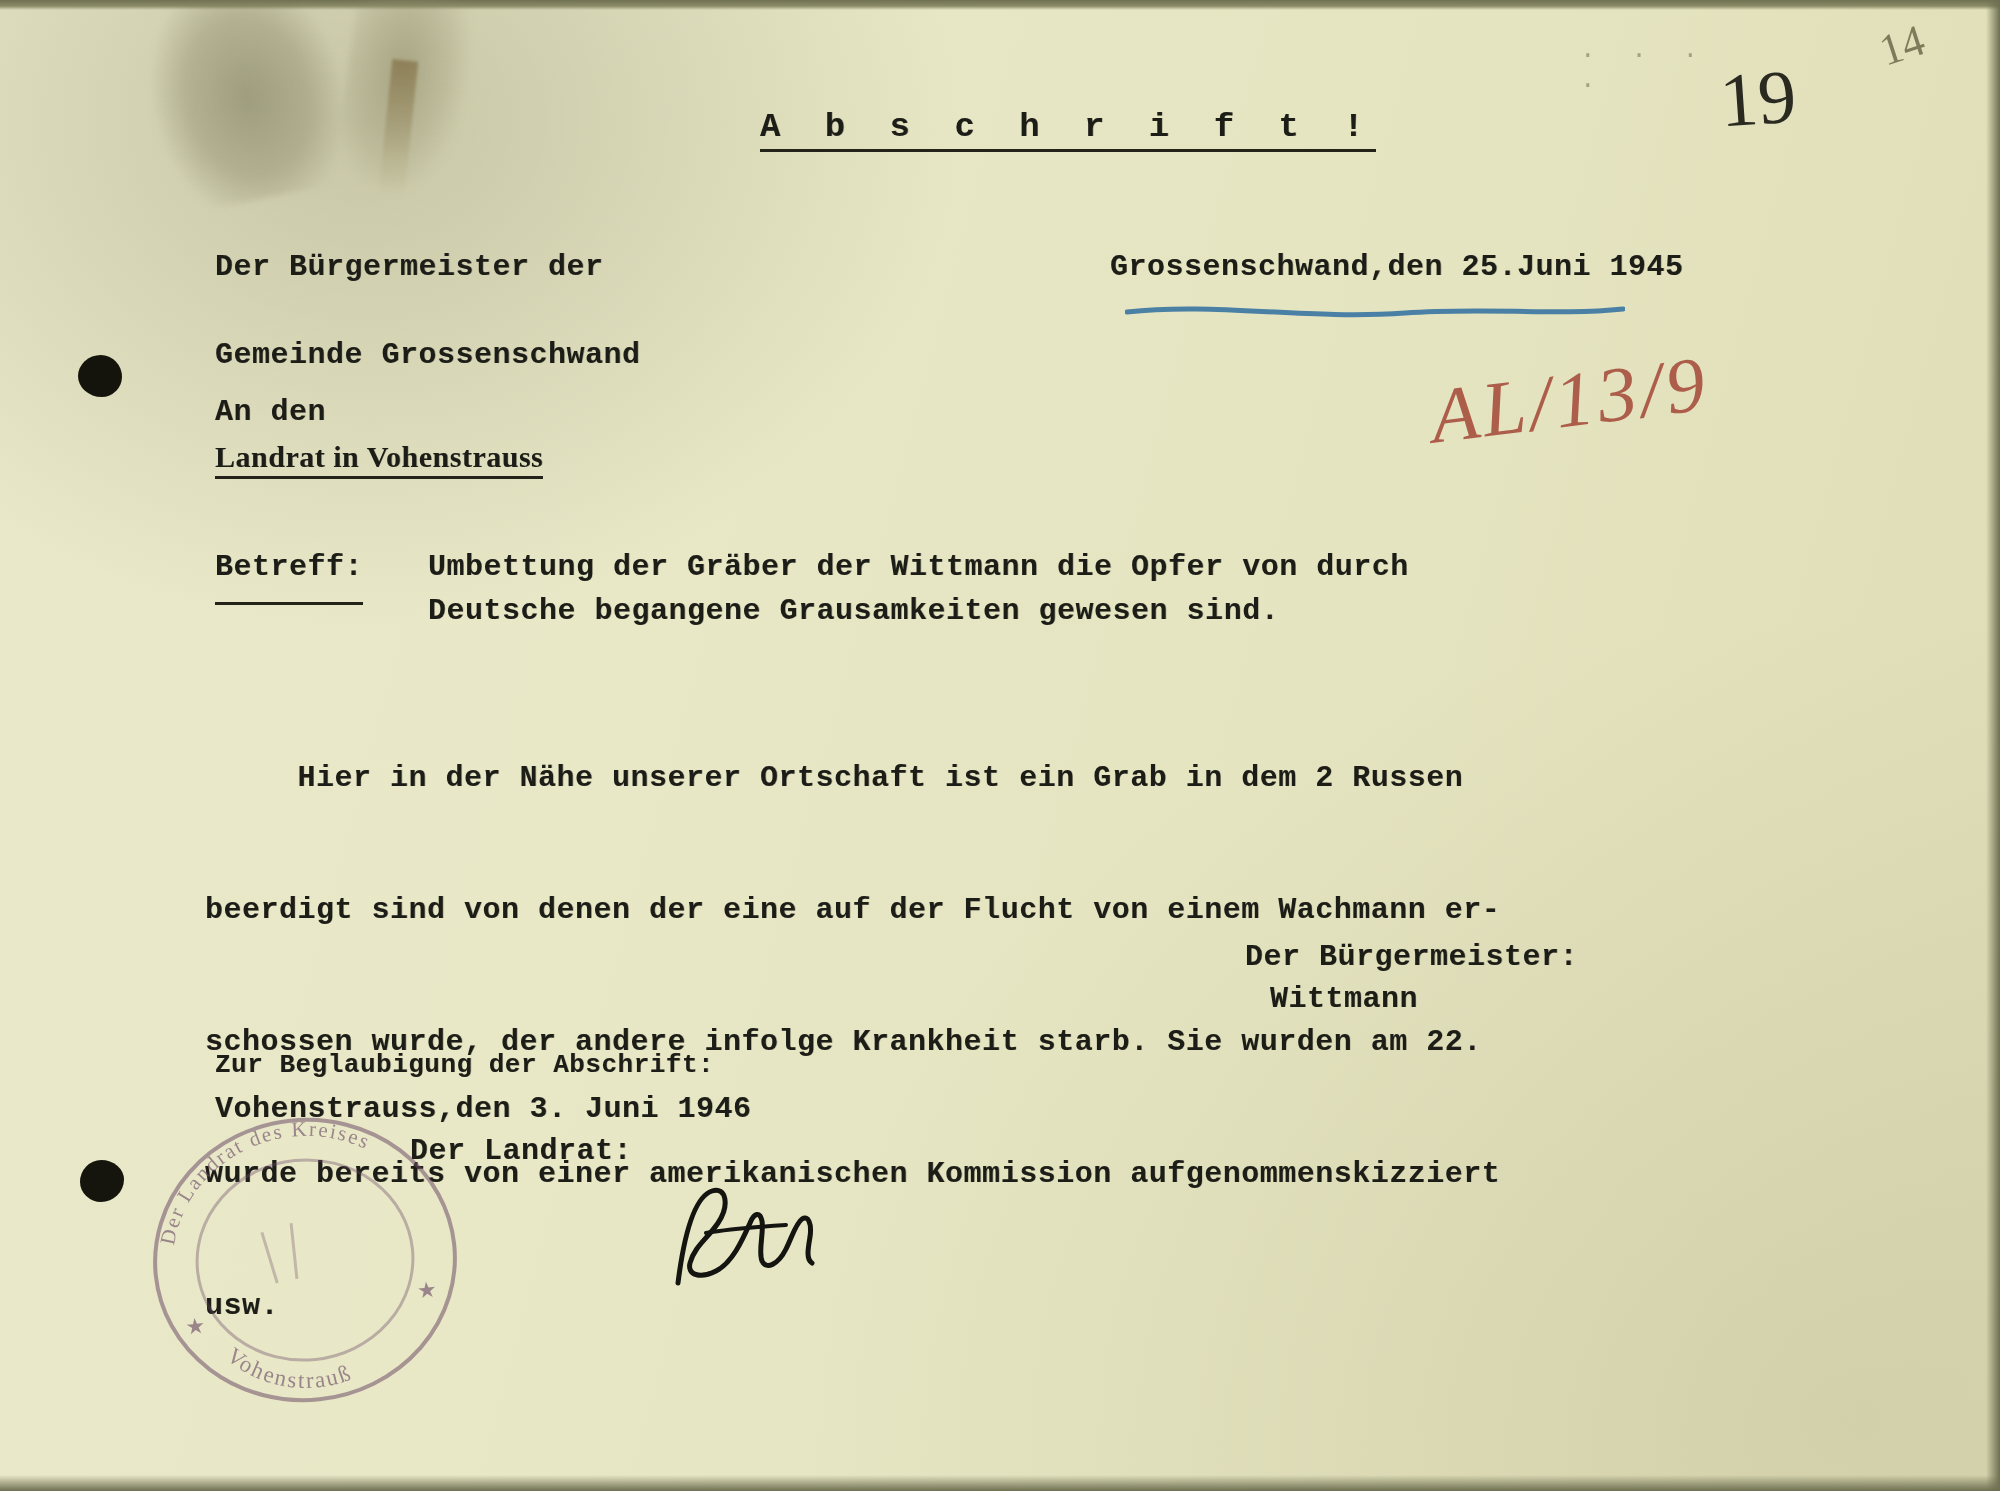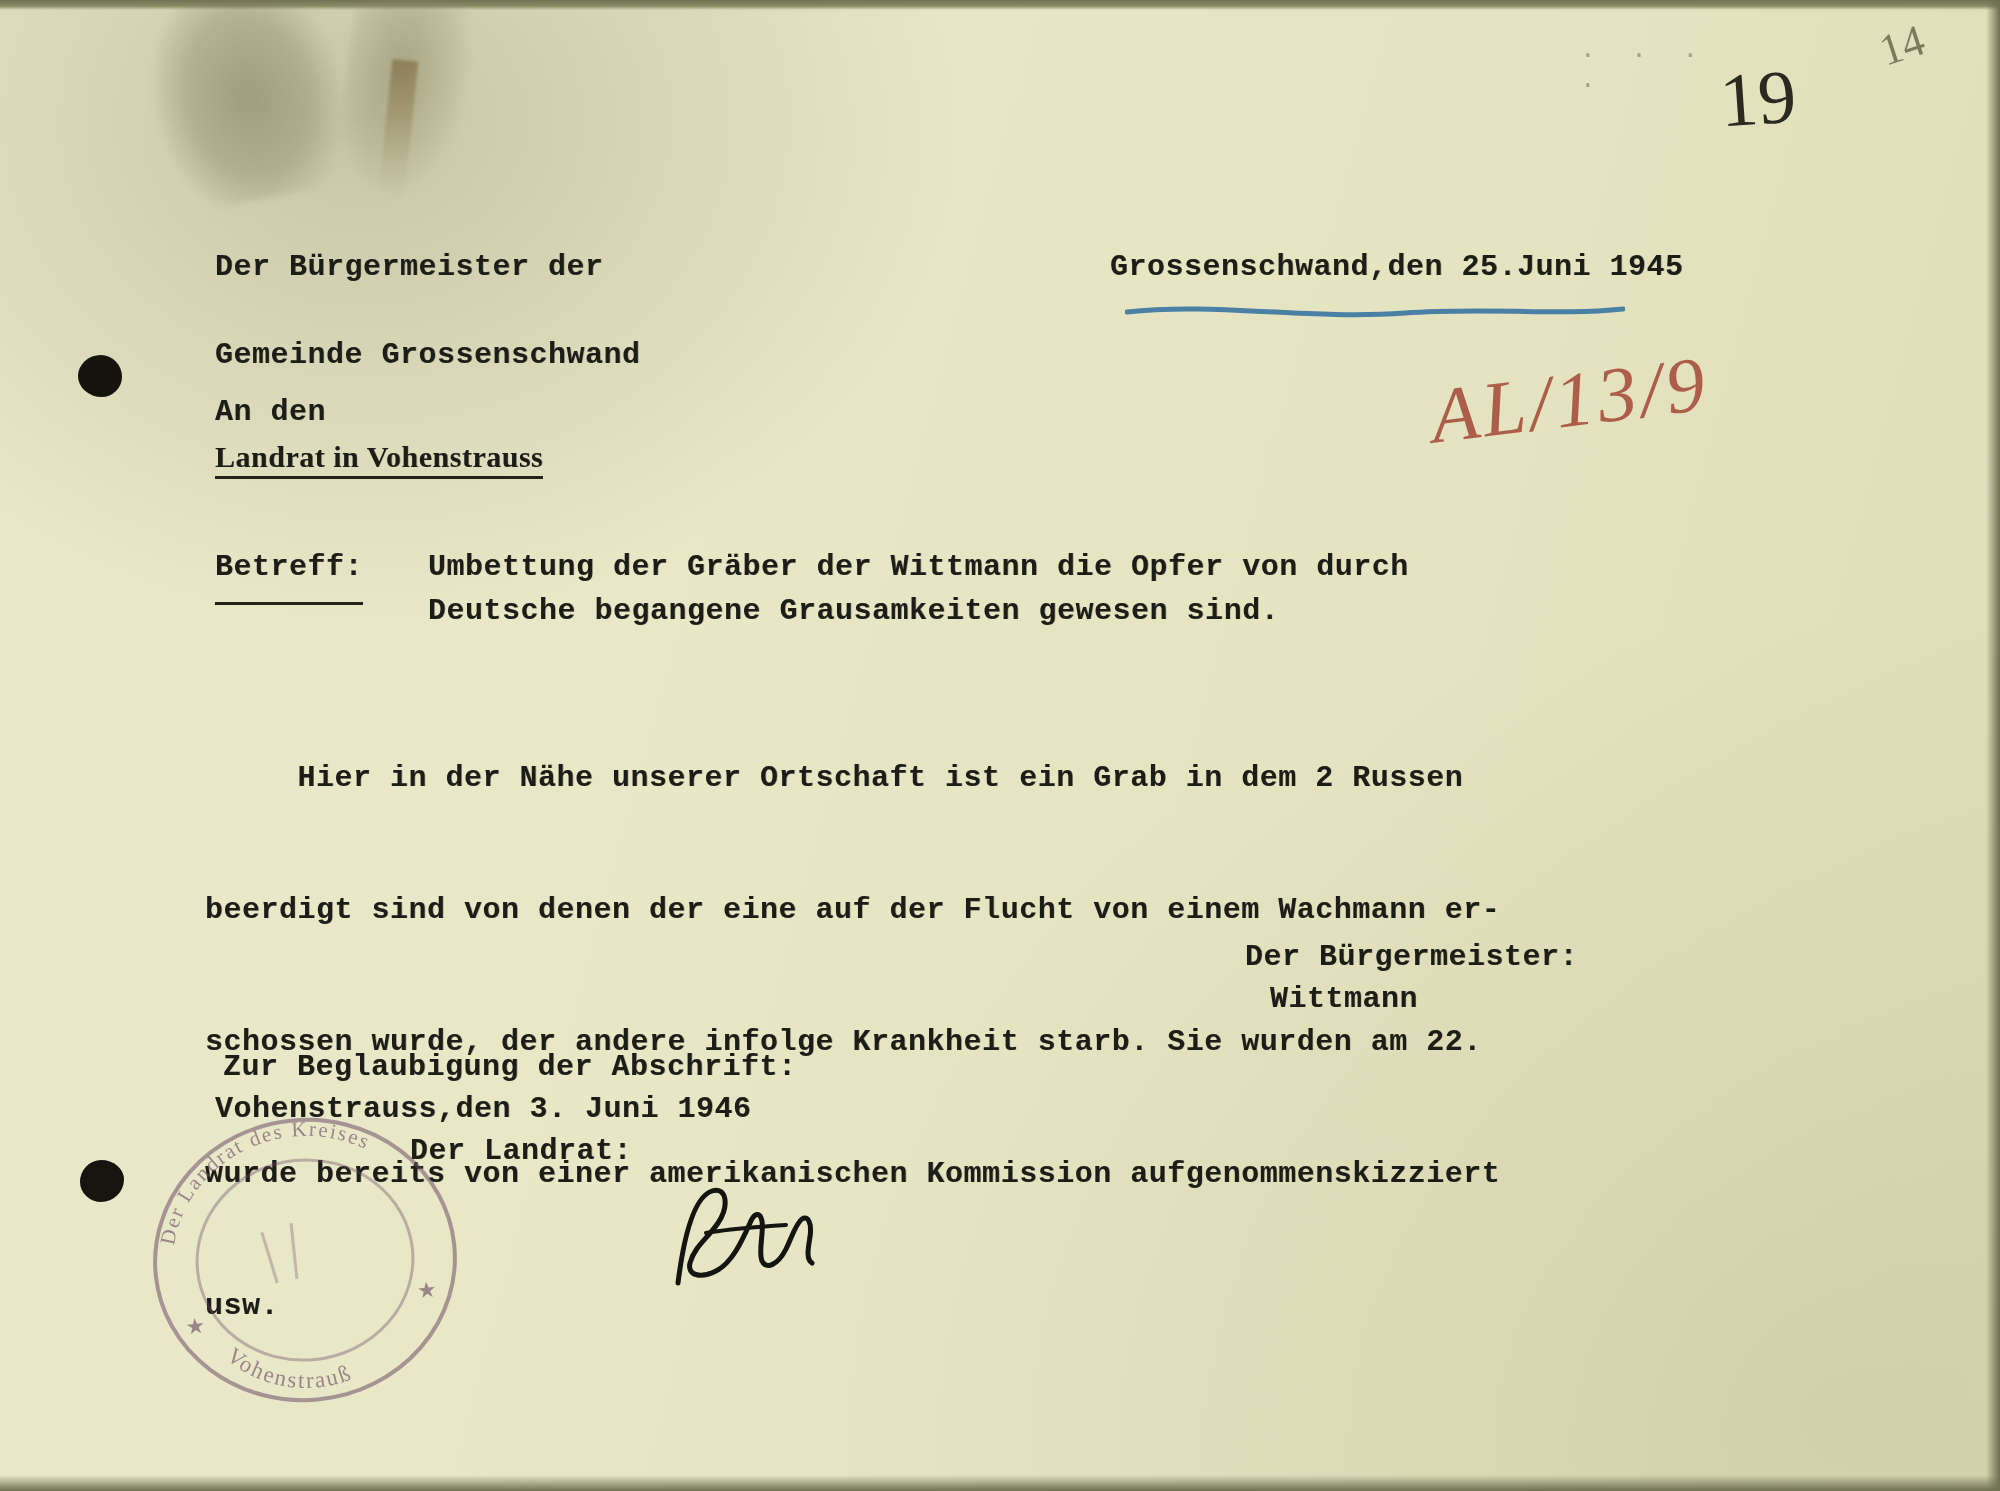--- a/index.html
+++ b/index.html
@@ -105,21 +105,21 @@
     border-bottom: 3px solid #232319; padding-bottom: 18px;
   }
   .t-betreff-1 { left: 428px; top: 550px; font-size: 30px; }
   .t-betreff-2 { left: 428px; top: 594px; font-size: 30px; }
 
   .t-body { left: 205px; top: 668px; font-size: 30px; line-height: 44px; }
 
   .t-sig1 { left: 1245px; top: 940px; font-size: 30px; text-align: center; }
   .t-sig2 { left: 1270px; top: 982px; font-size: 30px; }
 
-  .t-beg1 { left: 215px; top: 1050px; font-size: 30px; margin-left: 8px; }
+  .t-beg1 { left: 215px; top: 1050px; font-size: 26px; }
   .t-beg2 { left: 215px; top: 1092px; font-size: 30px; }
   .t-beg3 { left: 410px; top: 1134px; font-size: 30px; }
 
   
   .pen-19 {
     position: absolute; left: 1720px; top: 55px;
     font-family: "Liberation Serif", serif;
     font-size: 76px; color: #2a2a20;
     transform: rotate(-4deg);
   }
@@ -166,20 +166,21 @@
   <div class="stain-b"></div>
   <div class="stain-c"></div>
   <div class="hole-top"></div>
   <div class="hole-bottom"></div>
 
   <div class="faint-dots">· · · ·</div>
 
   <div class="pen-14">14</div>
   <div class="pen-19">19</div>
 
+  <div class="typed t-title">A b s c h r i f t !</div>
 
   <div class="typed t-from1">Der Bürgermeister der</div>
   <div class="typed t-from2">Gemeinde Grossenschwand</div>
   <div class="typed t-date">Grossenschwand,den 25.Juni 1945</div>
 
   <svg class="blue-underline" viewBox="0 0 500 24" preserveAspectRatio="none">
     <path d="M2,12 C90,2 180,20 280,13 C360,7 430,16 498,9" fill="none" stroke="#2f6fa0" stroke-width="5" stroke-linecap="round" opacity="0.85"></path>
   </svg>
 
   <div class="pen-ref">AL/13/9</div>

